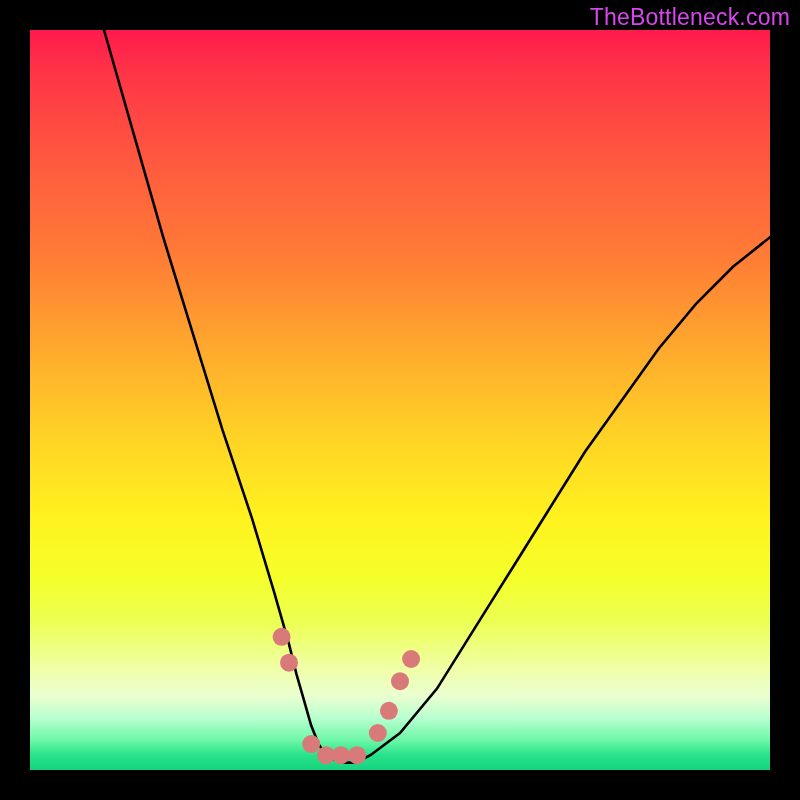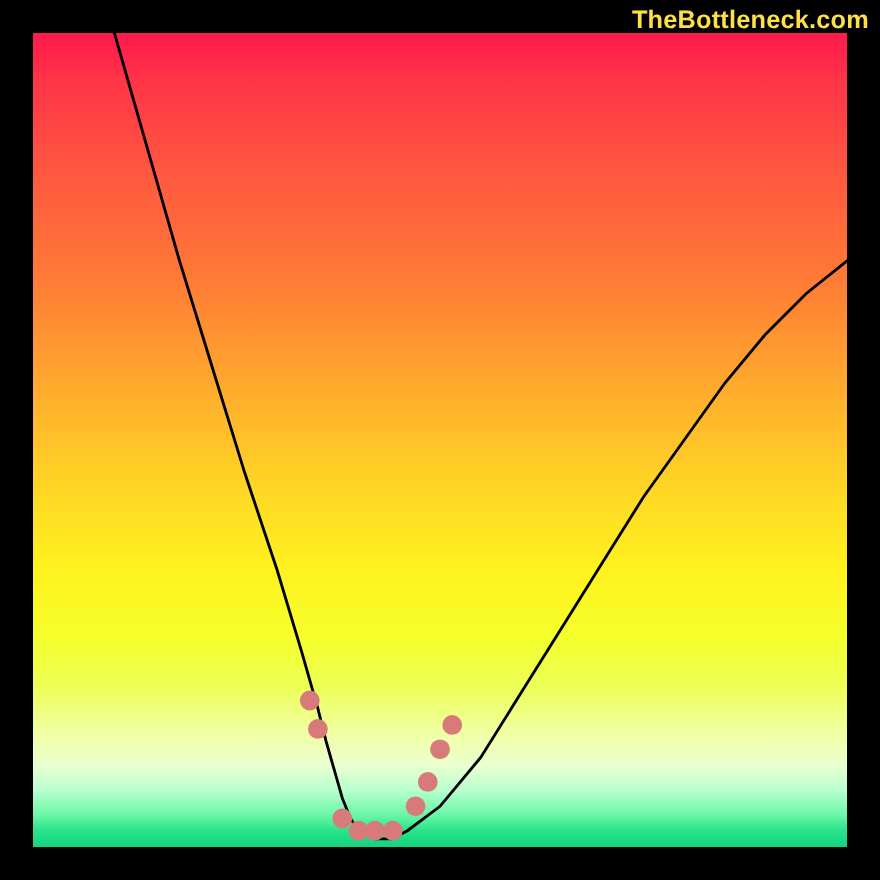--- a/index.html
+++ b/index.html
@@ -40,23 +40,23 @@
       #6cf7a8 96%,
       #28e38a 98%,
       #14d37e 100%
     );
     overflow: hidden;
   }
   .watermark {
     position: absolute;
     top: 4px;
     right: 10px;
-    color: #fde047;
+    color: #d946ef;
     font-size: 23px;
-    font-weight: 700;
+    font-weight: 400;
     letter-spacing: 0.2px;
     user-select: none;
   }
   svg.chart {
     display: block;
     width: 740px;
     height: 740px;
     overflow: visible;
   }
 </style>

